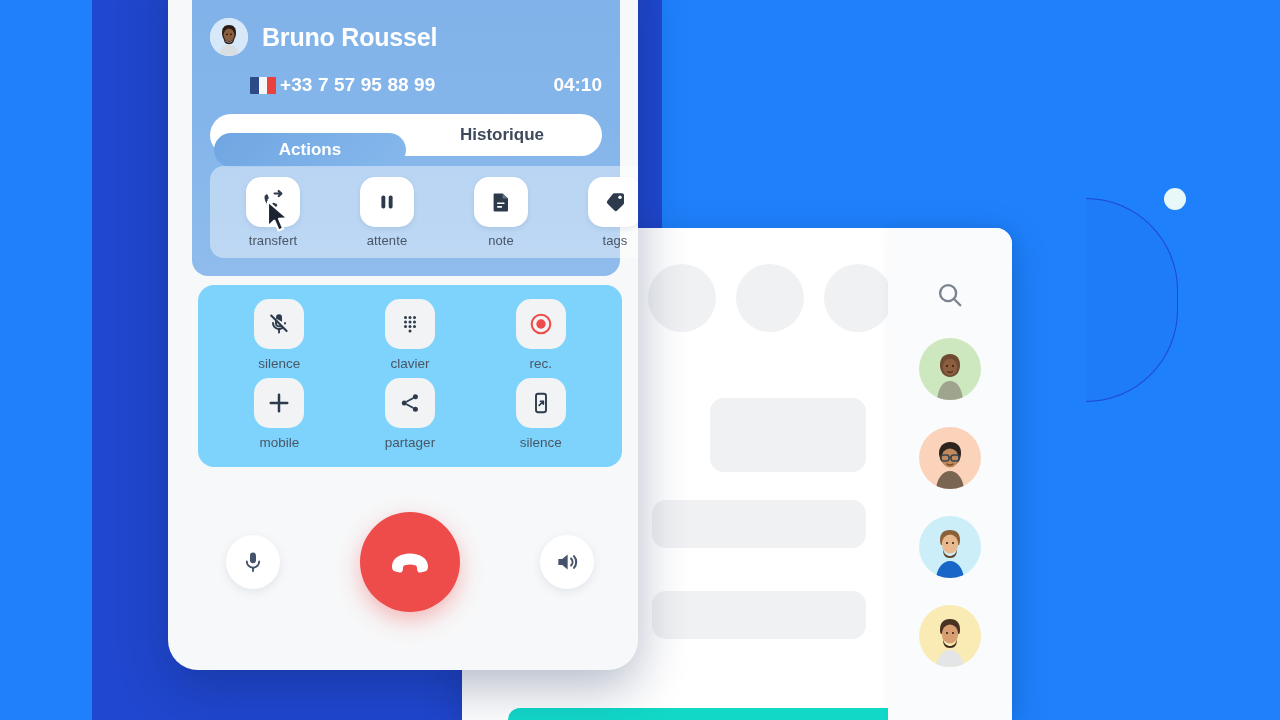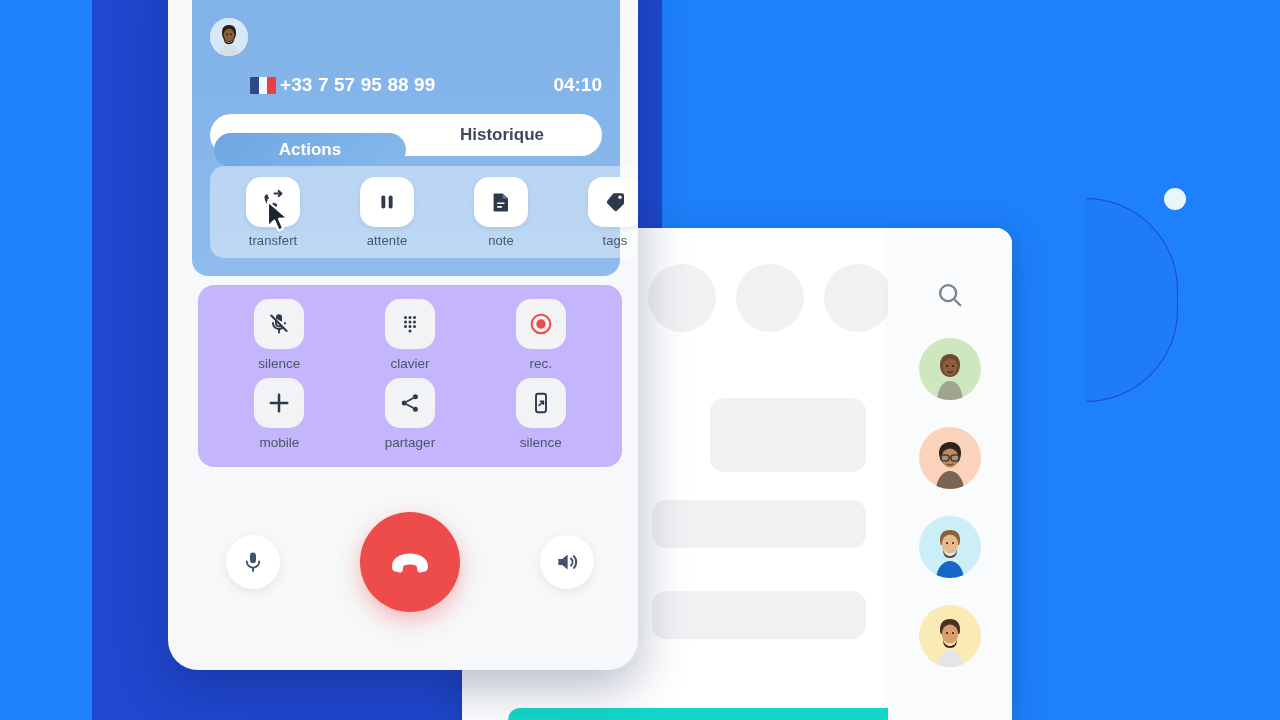--- a/index.html
+++ b/index.html
@@ -175,21 +175,21 @@
     box-shadow: 0 2px 5px rgba(40,70,120,0.10);
   }
   .action-label {
     font-size: 13px; color: #4A5666; letter-spacing: 0.1px;
   }
 
   
   .grid-card {
     position: absolute; left: 30px; top: 343px;
     width: 424px; height: 182px;
-    background: #c4b5fd; border-radius: 16px;
+    background: #7dd3fc; border-radius: 16px;
     display: grid; grid-template-columns: repeat(3, 1fr); grid-template-rows: repeat(2, 1fr);
     align-items: center; justify-items: center;
     padding: 10px 16px 14px;
   }
   .grid-item {
     display: flex; flex-direction: column; align-items: center; gap: 7px;
     cursor: pointer;
   }
   .grid-tile {
     width: 50px; height: 50px; border-radius: 15px; background: #F1F3F5;
@@ -309,20 +309,21 @@
           <svg width="38" height="38" viewBox="0 0 38 38">
             <rect width="38" height="38" fill="#D7E8F8"></rect>
             <path d="M19 7c5 0 7 3 7 8 0 5-3 9-7 9s-7-4-7-9c0-5 2-8 7-8z" fill="#2A1C14"></path>
             <ellipse cx="19" cy="17" rx="5.4" ry="6.4" fill="#8A5E3E"></ellipse>
             <path d="M13.8 20c.8 3.2 2.6 4.6 5.2 4.6s4.4-1.4 5.2-4.6c0 4.2-1.6 6.2-5.2 6.2s-5.2-2-5.2-6.2z" fill="#2A1C14"></path>
             <path d="M9 38c.6-7 4.2-11.4 10-11.4S28.4 31 29 38z" fill="#D9DEE2"></path>
             <circle cx="17" cy="16.4" r=".8" fill="#140C06"></circle>
               <circle cx="21" cy="16.4" r=".8" fill="#140C06"></circle>
           </svg>
         </div>
+        <div class="caller-name">Bruno Roussel</div>
       </div>
 
       <div class="number-row">
         <span class="flag">
           <i class="fb"></i>
             <i class="fw"></i>
             <i class="fr"></i>
         </span>
         <span class="number-text">+33 7 57 95 88 99</span>
         <span class="call-timer">04:10</span>

